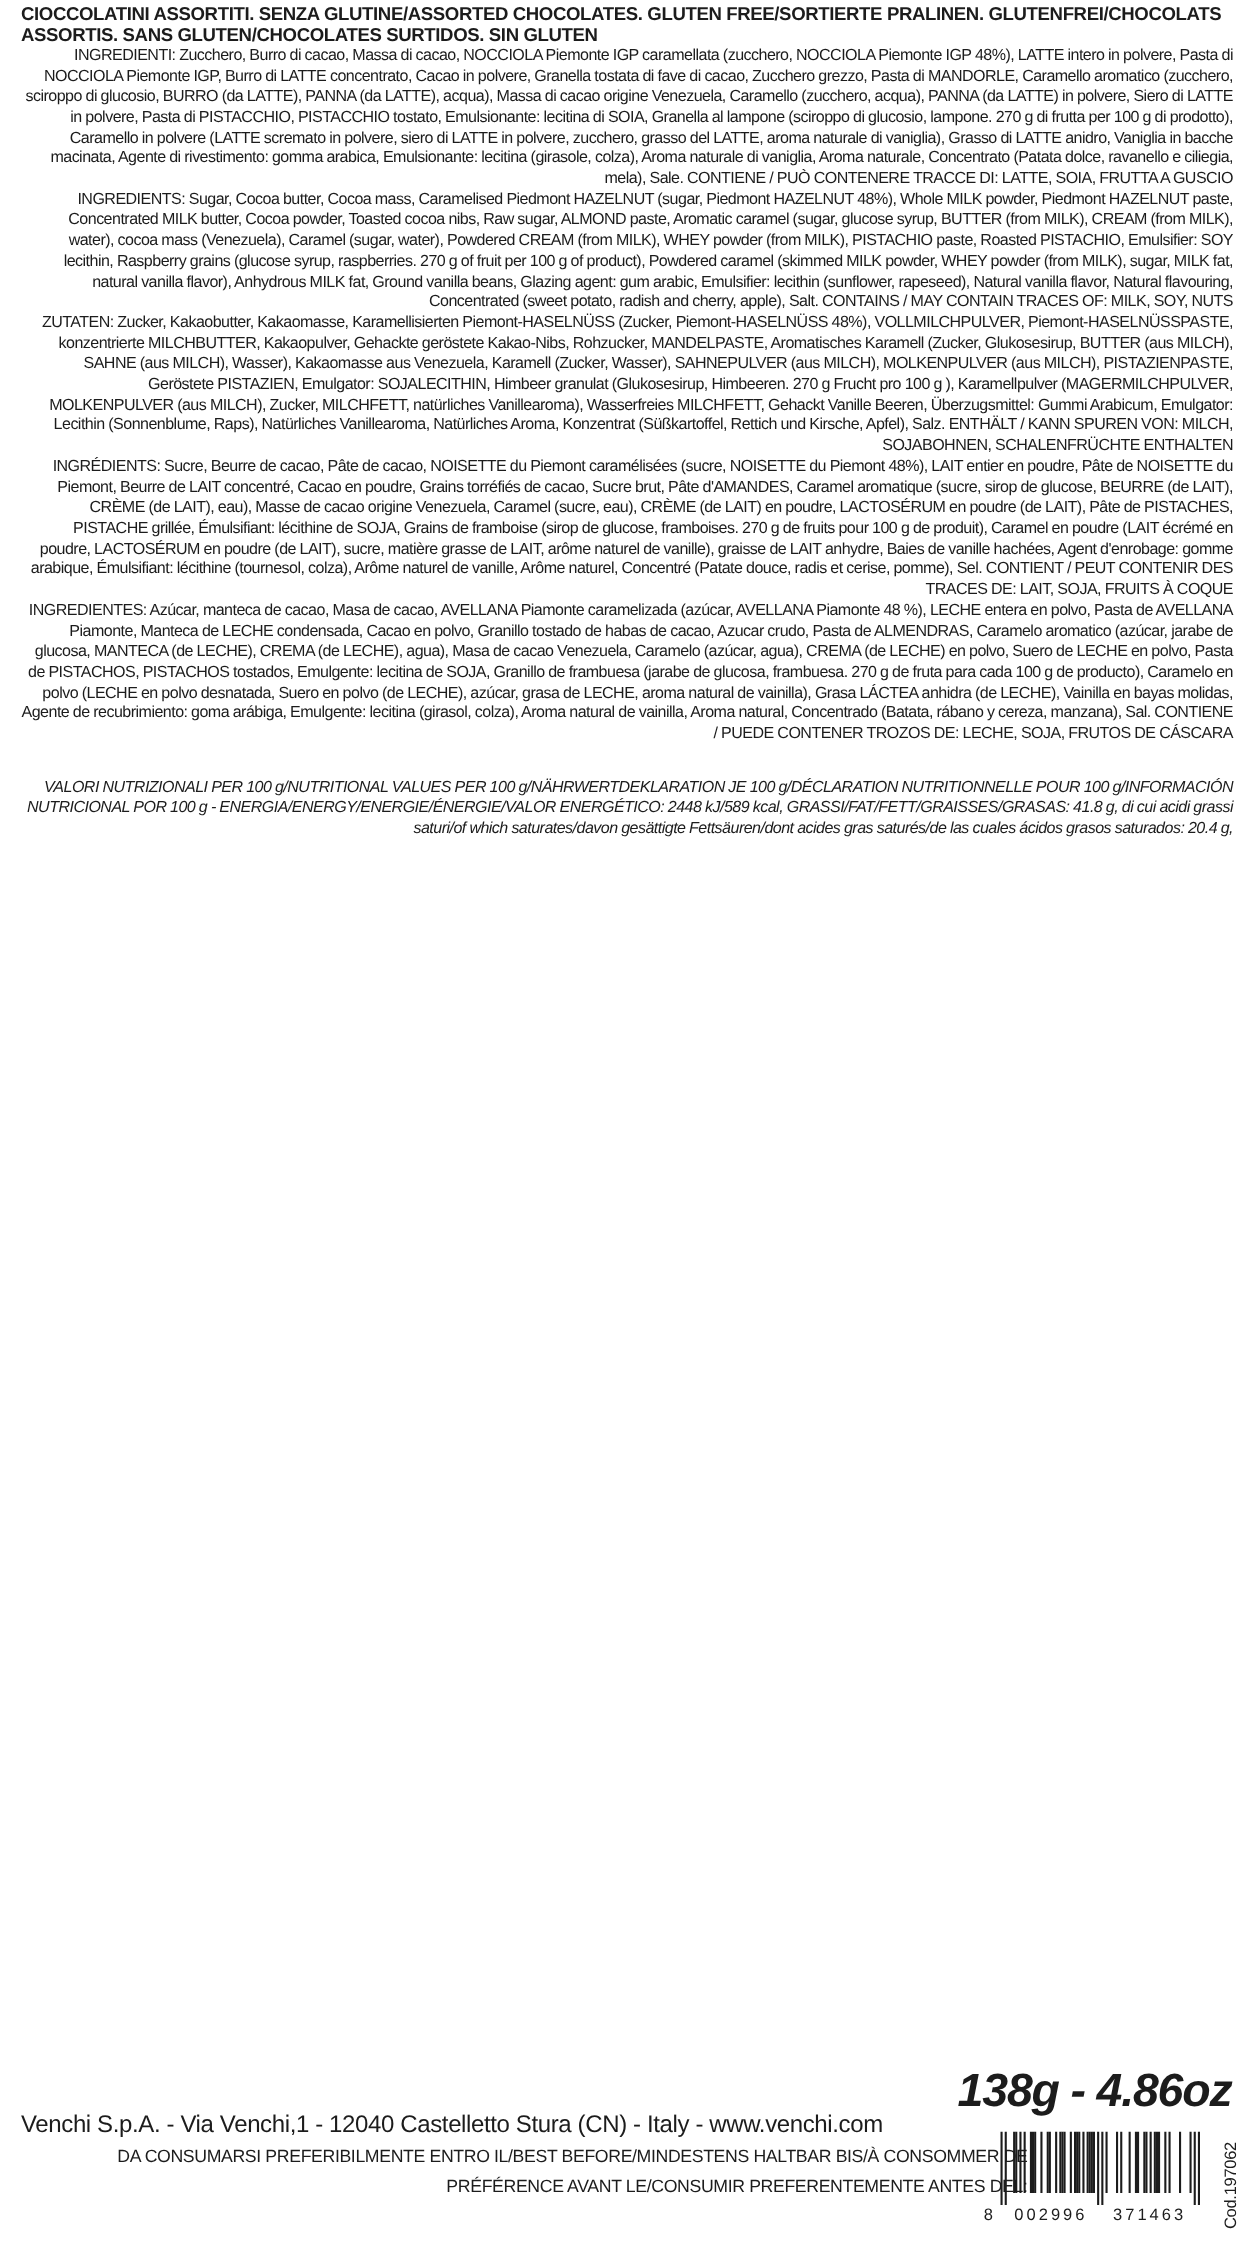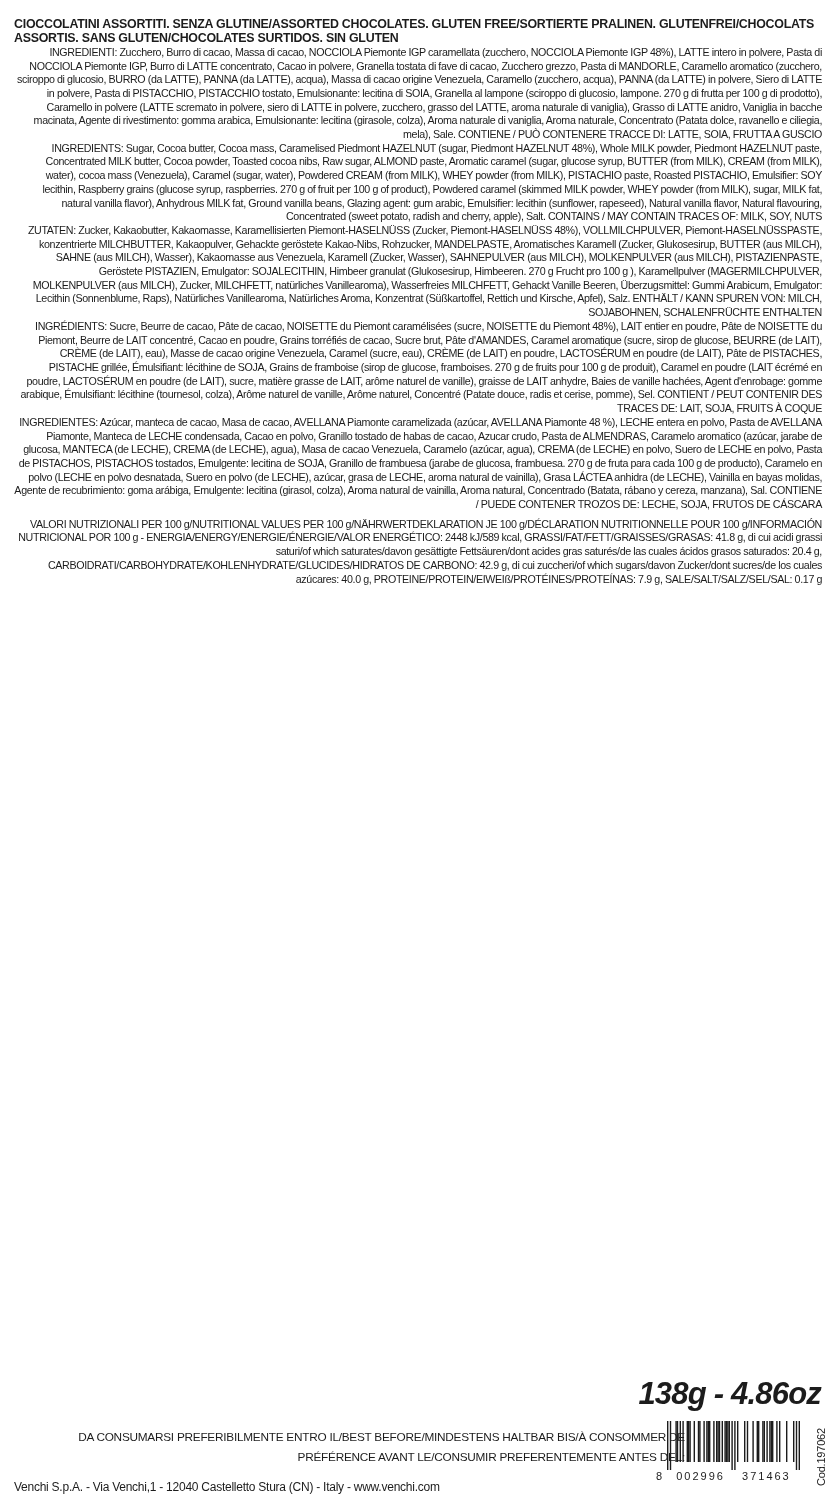--- a/index.html
+++ b/index.html
@@ -1,33 +1,33 @@
 <!DOCTYPE html>
 <html><head>
 <meta charset="utf-8">
 <style>
   html, body { margin:0; padding:0; }
   body {
     width:833px; height:1500px; position:relative;
     background:#ffffff; color:#1c1c1c; overflow:hidden;
     font-family:"Liberation Sans", sans-serif;
   }
-  .text-block { position:absolute; left:14px; top:18px; width:808px; }
+  .text-block { position:absolute; left:14px; top:3px; width:808px; }
   .label-title {
     font-weight:bold; font-size:12.4px; line-height:13.9px;
     letter-spacing:-0.25px; text-transform:none;
   }
   .para {
     font-size:10.7px; line-height:13.7px; letter-spacing:-0.35px;
     text-align:right; word-spacing:-0.2px;
   }
-  .nutri-gap { margin-top:6px; }
+  .nutri-gap { margin-top:22px;font-style:italic; }
   .company-line {
-    position:absolute; left:14px; top:1480px;
-    font-size:12px; letter-spacing:-0.25px;
+    position:absolute; left:14px; top:1408px;
+    font-size:16px; letter-spacing:-0.25px;
   }
   .weight {
     position:absolute; right:12px; top:1376px;
     font-size:31px; font-weight:700; letter-spacing:-0.8px;font-style:italic;
   }
   .bb-block {
     position:absolute; right:148px; top:1428px; width:650px;
     text-align:right; font-size:11.8px; line-height:19.5px;
     letter-spacing:-0.25px;
   }
@@ -44,21 +44,20 @@
 <body>
 
 <div class="text-block">
   <div class="label-title">CIOCCOLATINI ASSORTITI. SENZA GLUTINE/ASSORTED CHOCOLATES. GLUTEN FREE/SORTIERTE PRALINEN. GLUTENFREI/CHOCOLATS ASSORTIS. SANS GLUTEN/CHOCOLATES SURTIDOS. SIN GLUTEN</div>
   <div class="para">INGREDIENTI: Zucchero, Burro di cacao, Massa di cacao, NOCCIOLA Piemonte IGP caramellata (zucchero, NOCCIOLA Piemonte IGP 48%), LATTE intero in polvere, Pasta di NOCCIOLA Piemonte IGP, Burro di LATTE concentrato, Cacao in polvere, Granella tostata di fave di cacao, Zucchero grezzo, Pasta di MANDORLE, Caramello aromatico (zucchero, sciroppo di glucosio, BURRO (da LATTE), PANNA (da LATTE), acqua), Massa di cacao origine Venezuela, Caramello (zucchero, acqua), PANNA (da LATTE) in polvere, Siero di LATTE in polvere, Pasta di PISTACCHIO, PISTACCHIO tostato, Emulsionante: lecitina di SOIA, Granella al lampone (sciroppo di glucosio, lampone. 270 g di frutta per 100 g di prodotto), Caramello in polvere (LATTE scremato in polvere, siero di LATTE in polvere, zucchero, grasso del LATTE, aroma naturale di vaniglia), Grasso di LATTE anidro, Vaniglia in bacche macinata, Agente di rivestimento: gomma arabica, Emulsionante: lecitina (girasole, colza), Aroma naturale di vaniglia, Aroma naturale, Concentrato (Patata dolce, ravanello e ciliegia, mela), Sale. CONTIENE / PUÒ CONTENERE TRACCE DI: LATTE, SOIA, FRUTTA A GUSCIO</div>
   <div class="para">INGREDIENTS: Sugar, Cocoa butter, Cocoa mass, Caramelised Piedmont HAZELNUT (sugar, Piedmont HAZELNUT 48%), Whole MILK powder, Piedmont HAZELNUT paste, Concentrated MILK butter, Cocoa powder, Toasted cocoa nibs, Raw sugar, ALMOND paste, Aromatic caramel (sugar, glucose syrup, BUTTER (from MILK), CREAM (from MILK), water), cocoa mass (Venezuela), Caramel (sugar, water), Powdered CREAM (from MILK), WHEY powder (from MILK), PISTACHIO paste, Roasted PISTACHIO, Emulsifier: SOY lecithin, Raspberry grains (glucose syrup, raspberries. 270 g of fruit per 100 g of product), Powdered caramel (skimmed MILK powder, WHEY powder (from MILK), sugar, MILK fat, natural vanilla flavor), Anhydrous MILK fat, Ground vanilla beans, Glazing agent: gum arabic, Emulsifier: lecithin (sunflower, rapeseed), Natural vanilla flavor, Natural flavouring, Concentrated (sweet potato, radish and cherry, apple), Salt. CONTAINS / MAY CONTAIN TRACES OF: MILK, SOY, NUTS</div>
   <div class="para">ZUTATEN: Zucker, Kakaobutter, Kakaomasse, Karamellisierten Piemont-HASELNÜSS (Zucker, Piemont-HASELNÜSS 48%), VOLLMILCHPULVER, Piemont-HASELNÜSSPASTE, konzentrierte MILCHBUTTER, Kakaopulver, Gehackte geröstete Kakao-Nibs, Rohzucker, MANDELPASTE, Aromatisches Karamell (Zucker, Glukosesirup, BUTTER (aus MILCH), SAHNE (aus MILCH), Wasser), Kakaomasse aus Venezuela, Karamell (Zucker, Wasser), SAHNEPULVER (aus MILCH), MOLKENPULVER (aus MILCH), PISTAZIENPASTE, Geröstete PISTAZIEN, Emulgator: SOJALECITHIN, Himbeer granulat (Glukosesirup, Himbeeren. 270 g Frucht pro 100 g ), Karamellpulver (MAGERMILCHPULVER, MOLKENPULVER (aus MILCH), Zucker, MILCHFETT, natürliches Vanillearoma), Wasserfreies MILCHFETT, Gehackt Vanille Beeren, Überzugsmittel: Gummi Arabicum, Emulgator: Lecithin (Sonnenblume, Raps), Natürliches Vanillearoma, Natürliches Aroma, Konzentrat (Süßkartoffel, Rettich und Kirsche, Apfel), Salz. ENTHÄLT / KANN SPUREN VON: MILCH, SOJABOHNEN, SCHALENFRÜCHTE ENTHALTEN</div>
   <div class="para">INGRÉDIENTS: Sucre, Beurre de cacao, Pâte de cacao, NOISETTE du Piemont caramélisées (sucre, NOISETTE du Piemont 48%), LAIT entier en poudre, Pâte de NOISETTE du Piemont, Beurre de LAIT concentré, Cacao en poudre, Grains torréfiés de cacao, Sucre brut, Pâte d'AMANDES, Caramel aromatique (sucre, sirop de glucose, BEURRE (de LAIT), CRÈME (de LAIT), eau), Masse de cacao origine Venezuela, Caramel (sucre, eau), CRÈME (de LAIT) en poudre, LACTOSÉRUM en poudre (de LAIT), Pâte de PISTACHES, PISTACHE grillée, Émulsifiant: lécithine de SOJA, Grains de framboise (sirop de glucose, framboises. 270 g de fruits pour 100 g de produit), Caramel en poudre (LAIT écrémé en poudre, LACTOSÉRUM en poudre (de LAIT), sucre, matière grasse de LAIT, arôme naturel de vanille), graisse de LAIT anhydre, Baies de vanille hachées, Agent d'enrobage: gomme arabique, Émulsifiant: lécithine (tournesol, colza), Arôme naturel de vanille, Arôme naturel, Concentré (Patate douce, radis et cerise, pomme), Sel. CONTIENT / PEUT CONTENIR DES TRACES DE: LAIT, SOJA, FRUITS À COQUE</div>
   <div class="para">INGREDIENTES: Azúcar, manteca de cacao, Masa de cacao, AVELLANA Piamonte caramelizada (azúcar, AVELLANA Piamonte 48 %), LECHE entera en polvo, Pasta de AVELLANA Piamonte, Manteca de LECHE condensada, Cacao en polvo, Granillo tostado de habas de cacao, Azucar crudo, Pasta de ALMENDRAS, Caramelo aromatico (azúcar, jarabe de glucosa, MANTECA (de LECHE), CREMA (de LECHE), agua), Masa de cacao Venezuela, Caramelo (azúcar, agua), CREMA (de LECHE) en polvo, Suero de LECHE en polvo, Pasta de PISTACHOS, PISTACHOS tostados, Emulgente: lecitina de SOJA, Granillo de frambuesa (jarabe de glucosa, frambuesa. 270 g de fruta para cada 100 g de producto), Caramelo en polvo (LECHE en polvo desnatada, Suero en polvo (de LECHE), azúcar, grasa de LECHE, aroma natural de vainilla), Grasa LÁCTEA anhidra (de LECHE), Vainilla en bayas molidas, Agente de recubrimiento: goma arábiga, Emulgente: lecitina (girasol, colza), Aroma natural de vainilla, Aroma natural, Concentrado (Batata, rábano y cereza, manzana), Sal. CONTIENE / PUEDE CONTENER TROZOS DE: LECHE, SOJA, FRUTOS DE CÁSCARA</div>
   <div class="para nutri-gap">VALORI NUTRIZIONALI PER 100 g/NUTRITIONAL VALUES PER 100 g/NÄHRWERTDEKLARATION JE 100 g/DÉCLARATION NUTRITIONNELLE POUR 100 g/INFORMACIÓN NUTRICIONAL POR 100 g - ENERGIA/ENERGY/ENERGIE/ÉNERGIE/VALOR ENERGÉTICO: 2448 kJ/589 kcal, GRASSI/FAT/FETT/GRAISSES/GRASAS: 41.8 g, di cui acidi grassi saturi/of which saturates/davon gesättigte Fettsäuren/dont acides gras saturés/de las cuales ácidos grasos saturados: 20.4 g,</div>
-  <div class="para">CARBOIDRATI/CARBOHYDRATE/KOHLENHYDRATE/GLUCIDES/HIDRATOS DE CARBONO: 42.9 g, di cui zuccheri/of which sugars/davon Zucker/dont sucres/de los cuales azúcares: 40.0 g, PROTEINE/PROTEIN/EIWEIß/PROTÉINES/PROTEÍNAS: 7.9 g, SALE/SALT/SALZ/SEL/SAL: 0.17 g</div>
 </div>
 
 <div class="company-line">Venchi S.p.A. - Via Venchi,1 - 12040 Castelletto Stura (CN) - Italy - www.venchi.com</div>
 
 <div class="weight">138g - 4.86oz</div>
 
 <div class="bb-block">
   <div>DA CONSUMARSI PREFERIBILMENTE ENTRO IL/BEST BEFORE/MINDESTENS HALTBAR BIS/À CONSOMMER DE PRÉFÉRENCE AVANT LE/CONSUMIR PREFERENTEMENTE ANTES DEL:</div>
 </div>
 

